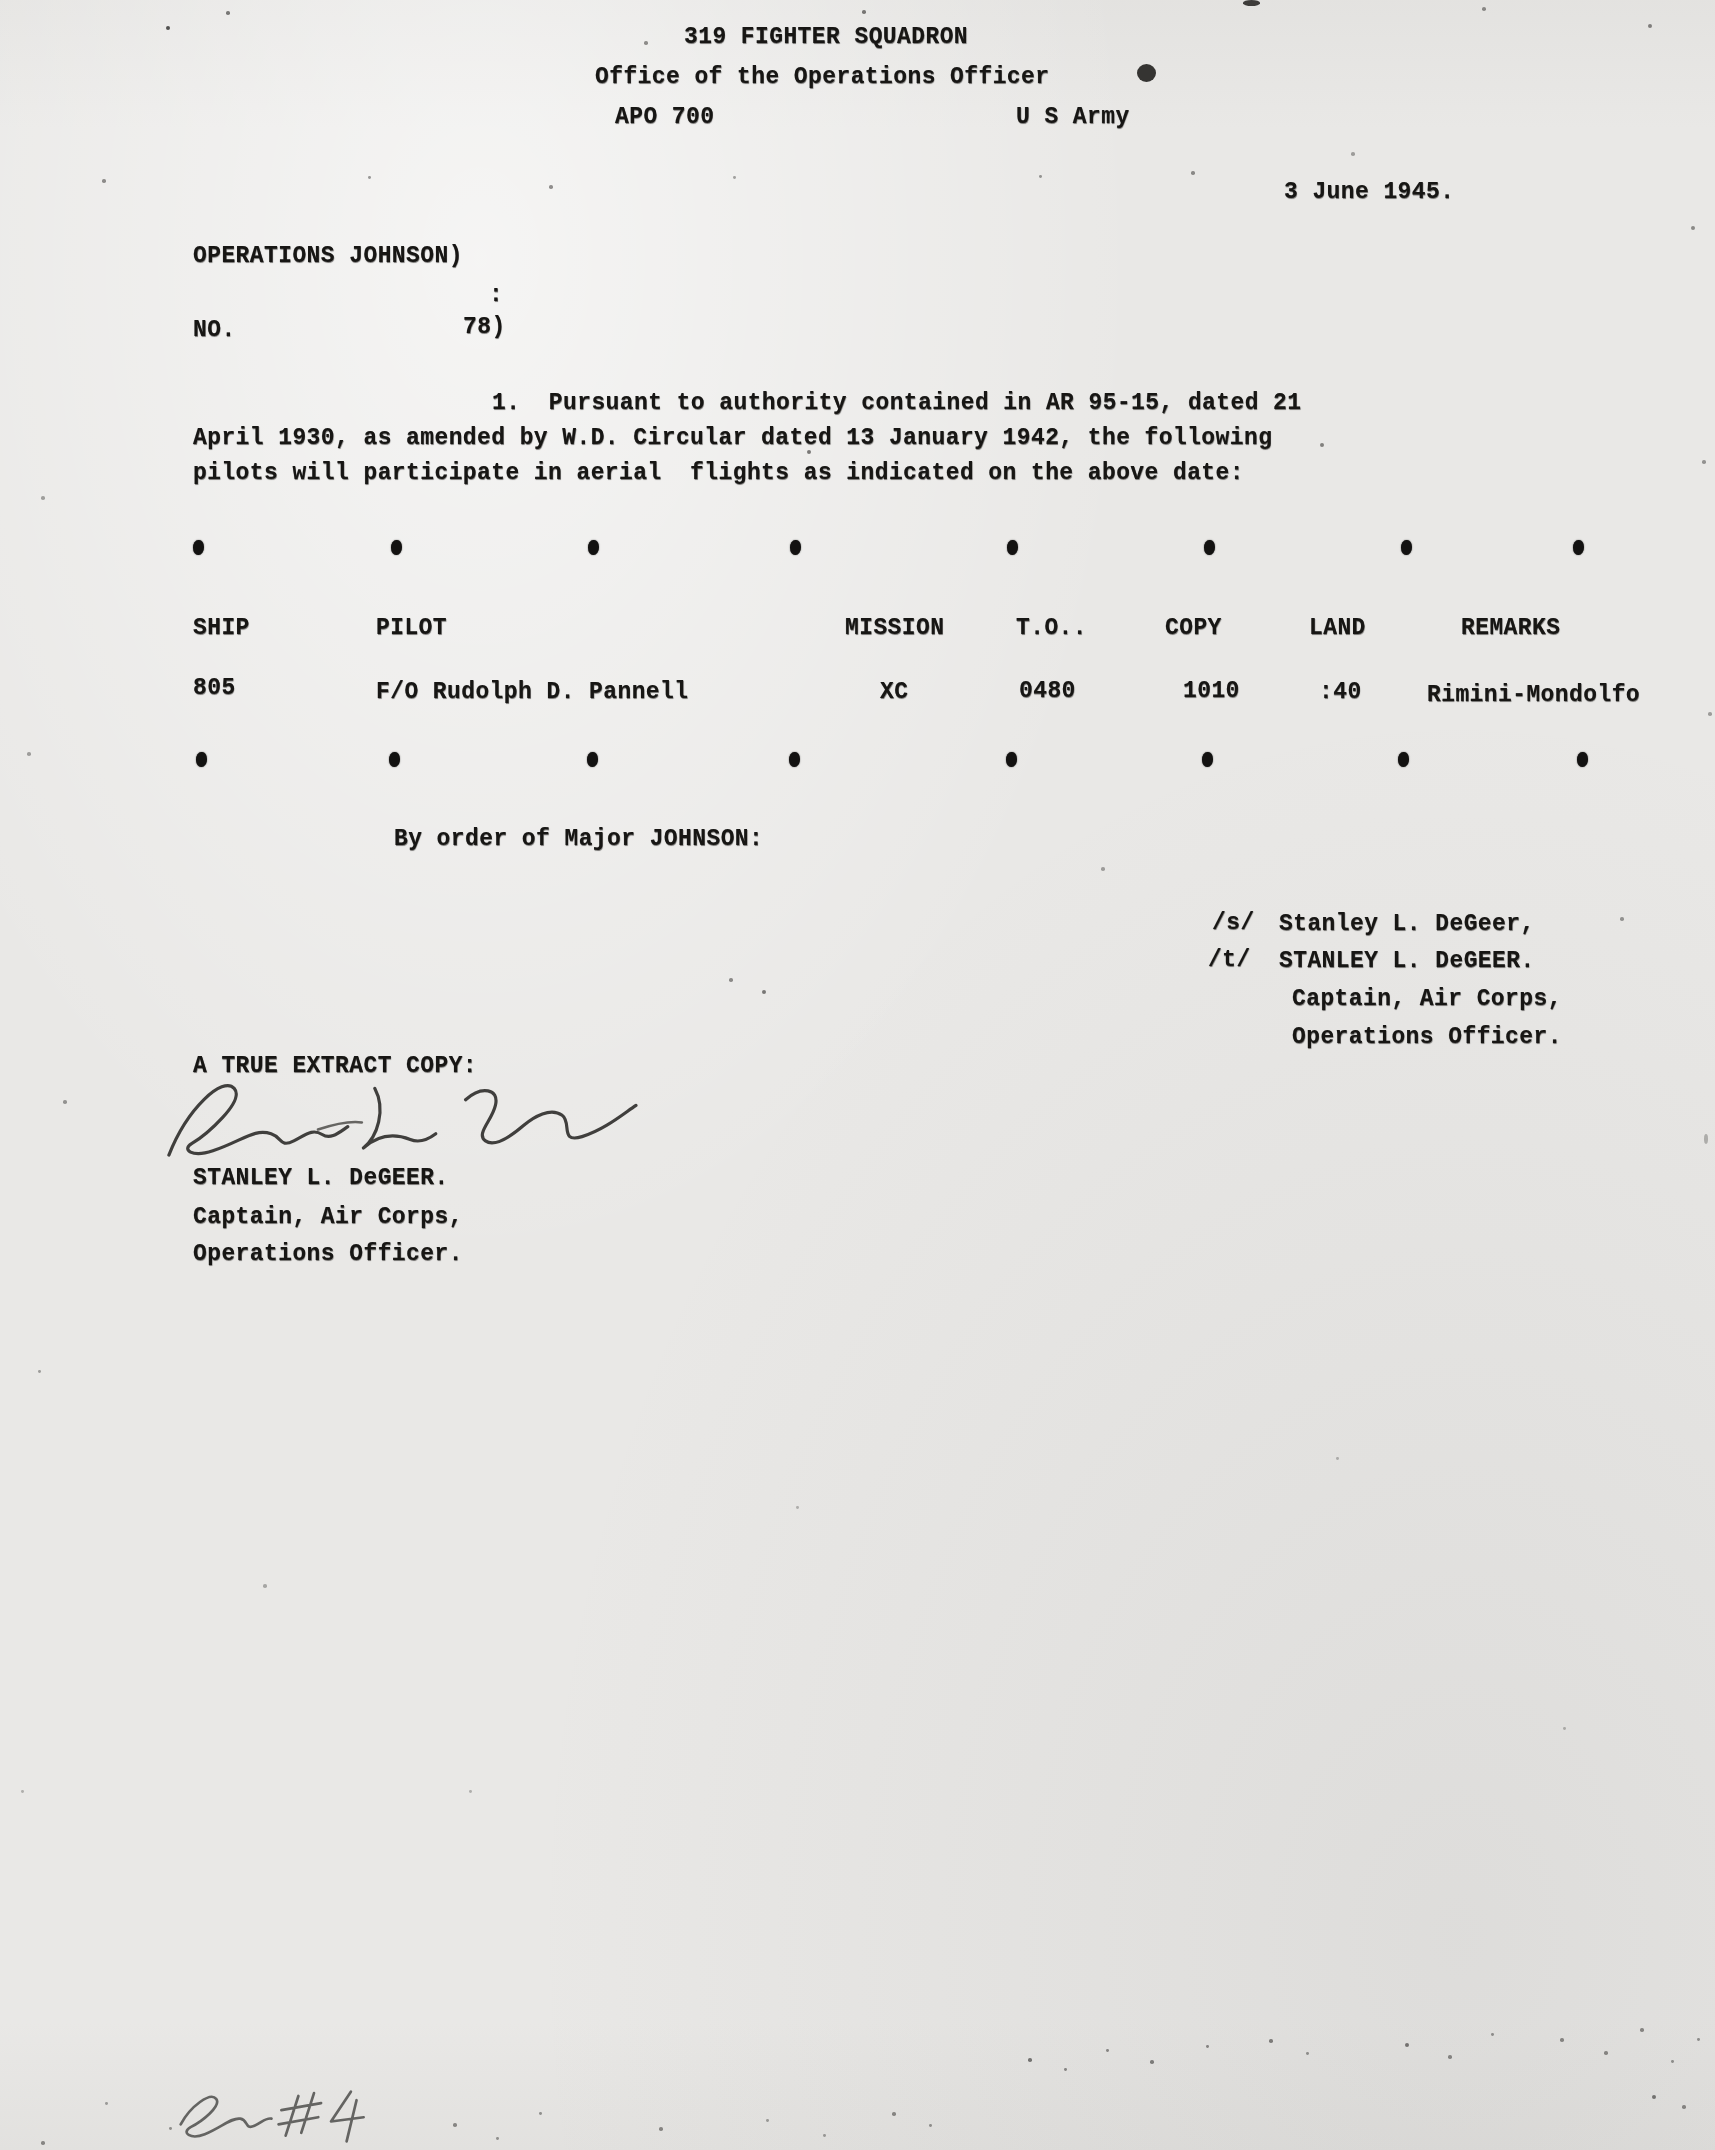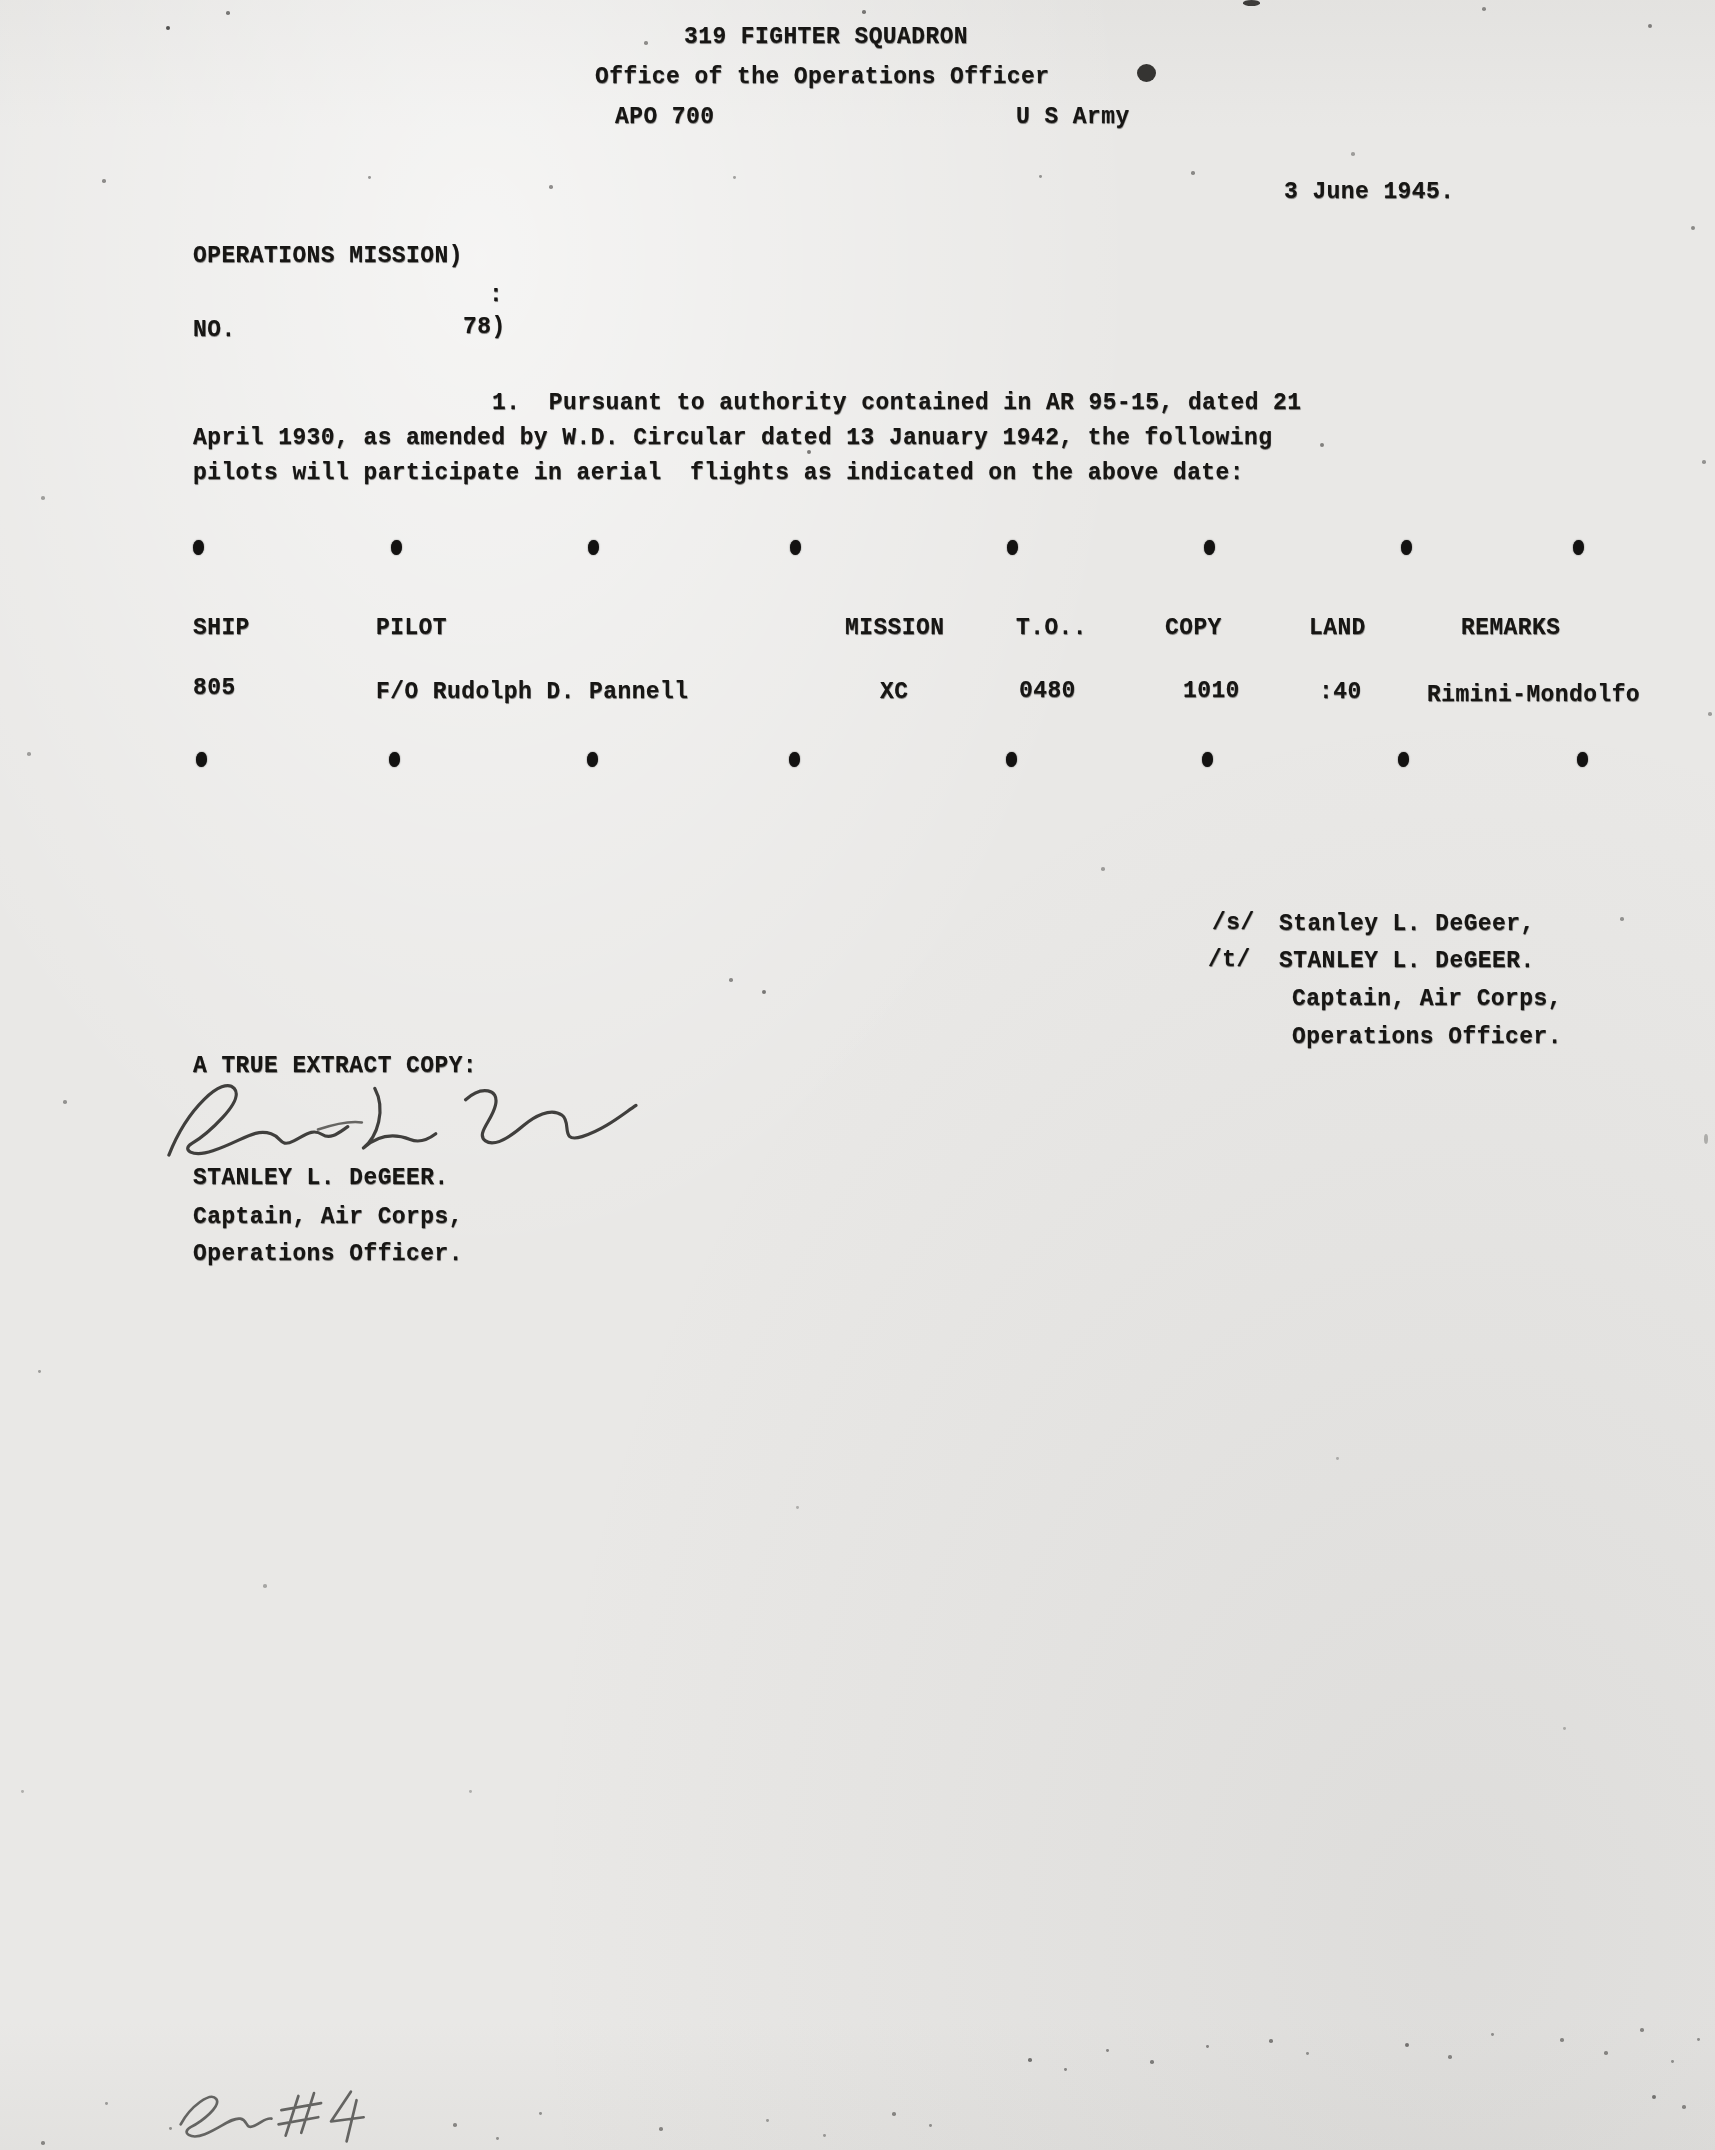--- a/index.html
+++ b/index.html
@@ -43,21 +43,21 @@
 
 <div id="page">
 
   <div class="t" style="left:684px;top:21px;">319 FIGHTER SQUADRON</div>
   <div class="t" style="left:595px;top:61px;">Office of the Operations Officer</div>
   <div class="t" style="left:615px;top:101px;">APO 700</div>
   <div class="t" style="left:1016px;top:101px;">U S Army</div>
 
   <div class="t" style="left:1284px;top:176px;">3 June 1945.</div>
 
-  <div class="t" style="left:193px;top:240px;">OPERATIONS MISSION)</div>
+  <div class="t" style="left:193px;top:240px;">OPERATIONS JOHNSON)</div>
   <div class="t" style="left:489px;top:279px;">:</div>
   <div class="t" style="left:193px;top:314px;">NO.</div>
   <div class="t" style="left:463px;top:311px;">78)</div>
 
   <div class="t" style="left:492px;top:387px;">1.  Pursuant to authority contained in AR 95-15, dated 21</div>
   <div class="t" style="left:193px;top:422px;">April 1930, as amended by W.D. Circular dated 13 January 1942, the following</div>
   <div class="t" style="left:193px;top:457px;">pilots will participate in aerial  flights as indicated on the above date:</div>
 
   <div id="sep-row-1">
       <span class="dot" style="left: 193px; top: 540px; width: 10.7px; height: 15px;"></span>
@@ -91,20 +91,21 @@
   <div>
     <div class="t" style="left:193px;top:672px;">805</div>
     <div class="t" style="left:376px;top:676px;">F/O Rudolph D. Pannell</div>
     <div class="t" style="left:880px;top:676px;">XC</div>
     <div class="t" style="left:1019px;top:675px;">0480</div>
     <div class="t" style="left:1183px;top:675px;">1010</div>
     <div class="t" style="left:1319px;top:676px;">:40</div>
     <div class="t" style="left:1427px;top:679px;">Rimini-Mondolfo</div>
   </div>
 
+  <div class="t" style="left:394px;top:823px;">By order of Major JOHNSON:</div>
 
   <div>
     <div class="t" style="left:1212px;top:907px;">/s/</div>
     <div class="t" style="left:1279px;top:908px;">Stanley L. DeGeer,</div>
     <div class="t" style="left:1208px;top:944px;">/t/</div>
     <div class="t" style="left:1279px;top:945px;">STANLEY L. DeGEER.</div>
     <div class="t" style="left:1292px;top:983px;">Captain, Air Corps,</div>
     <div class="t" style="left:1292px;top:1021px;">Operations Officer.</div>
   </div>
 

